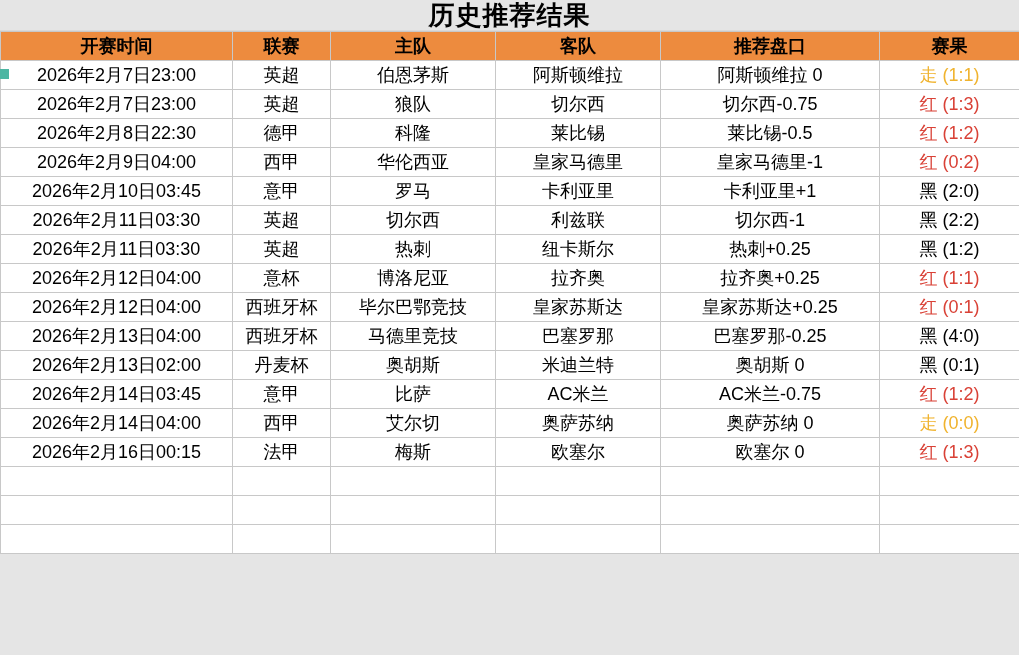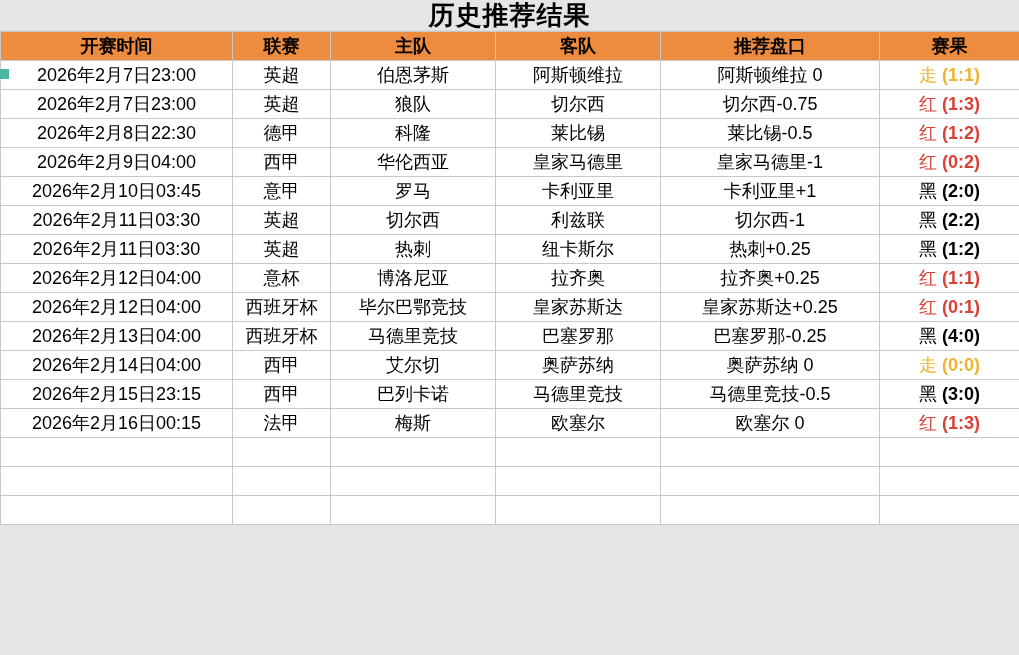--- a/index.html
+++ b/index.html
@@ -66,21 +66,21 @@
   col.c4 { width: 219px; }
   col.c5 { width: 140px; }
 
   tbody td { background: #ffffff; }
 
   .res-red { color: #d94136; }
   .res-black { color: #000000; }
   .res-yellow { color: #f0b32e; }
 
   .res-label { font-weight: normal; }
-  .res-score { font-weight: bold; }
+  .res-score { font-weight: normal; }
 
   .empty-row td { height: 28px; background: #ffffff; }
 
   .left-stub {
     position: absolute;
     left: 0;
     top: 69px;
     width: 9px;
     height: 10px;
     background: #4db6a3;
@@ -191,36 +191,44 @@
         </tr>
         <tr>
           <td>2026年2月13日04:00</td>
           <td>西班牙杯</td>
           <td>马德里竞技</td>
           <td>巴塞罗那</td>
           <td>巴塞罗那-0.25</td>
           <td><span class="res-label res-black">黑</span><span class="res-score res-black"> (4:0)</span></td>
         </tr>
         <tr>
+          <td>2026年2月13日02:00</td>
+          <td>丹麦杯</td>
+          <td>奥胡斯</td>
+          <td>米迪兰特</td>
+          <td>奥胡斯 0</td>
+          <td><span class="res-label res-black">黑</span><span class="res-score res-black"> (0:1)</span></td>
+        </tr>
+        <tr>
+          <td>2026年2月14日03:45</td>
+          <td>意甲</td>
+          <td>比萨</td>
+          <td>AC米兰</td>
+          <td>AC米兰-0.75</td>
+          <td><span class="res-label res-red">红</span><span class="res-score res-red"> (1:2)</span></td>
+        </tr>
+        <tr>
           <td>2026年2月14日04:00</td>
           <td>西甲</td>
           <td>艾尔切</td>
           <td>奥萨苏纳</td>
           <td>奥萨苏纳 0</td>
           <td><span class="res-label res-yellow">走</span><span class="res-score res-yellow"> (0:0)</span></td>
         </tr>
         <tr>
-          <td>2026年2月15日23:15</td>
-          <td>西甲</td>
-          <td>巴列卡诺</td>
-          <td>马德里竞技</td>
-          <td>马德里竞技-0.5</td>
-          <td><span class="res-label res-black">黑</span><span class="res-score res-black"> (3:0)</span></td>
-        </tr>
-        <tr>
           <td>2026年2月16日00:15</td>
           <td>法甲</td>
           <td>梅斯</td>
           <td>欧塞尔</td>
           <td>欧塞尔 0</td>
           <td><span class="res-label res-red">红</span><span class="res-score res-red"> (1:3)</span></td>
         </tr>
         <tr class="empty-row">
           <td></td>
           <td></td>

